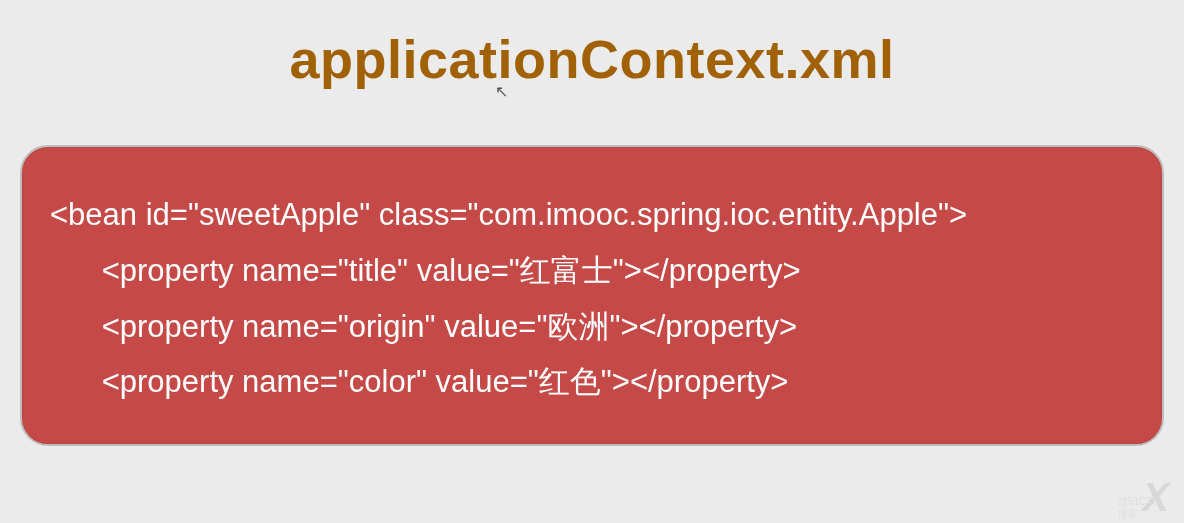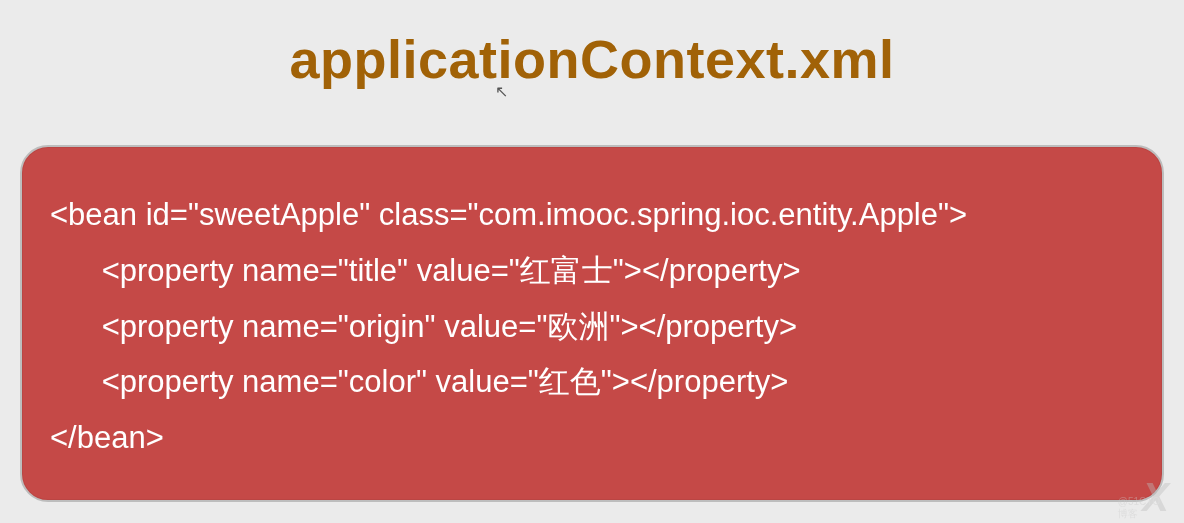--- a/index.html
+++ b/index.html
@@ -78,19 +78,18 @@
 <body>
 
 <div class="title">applicationContext.xml</div>
 <div class="cursor">↖</div>
 
 <div class="code-panel">
   <div class="code-line">&lt;bean id="sweetApple" class="com.imooc.spring.ioc.entity.Apple"&gt;</div>
   <div class="code-line">      &lt;property name="title" value="红富士"&gt;&lt;/property&gt;</div>
   <div class="code-line">      &lt;property name="origin" value="欧洲"&gt;&lt;/property&gt;</div>
   <div class="code-line">      &lt;property name="color" value="红色"&gt;&lt;/property&gt;</div>
-  <div class="code-line">&lt;/bean&gt;</div>
 </div>
 
 <div class="watermark">
   <span class="watermark-x">X</span>
   <span class="watermark-sub">@51CTO博客</span>
 </div>
 
 </body></html>

